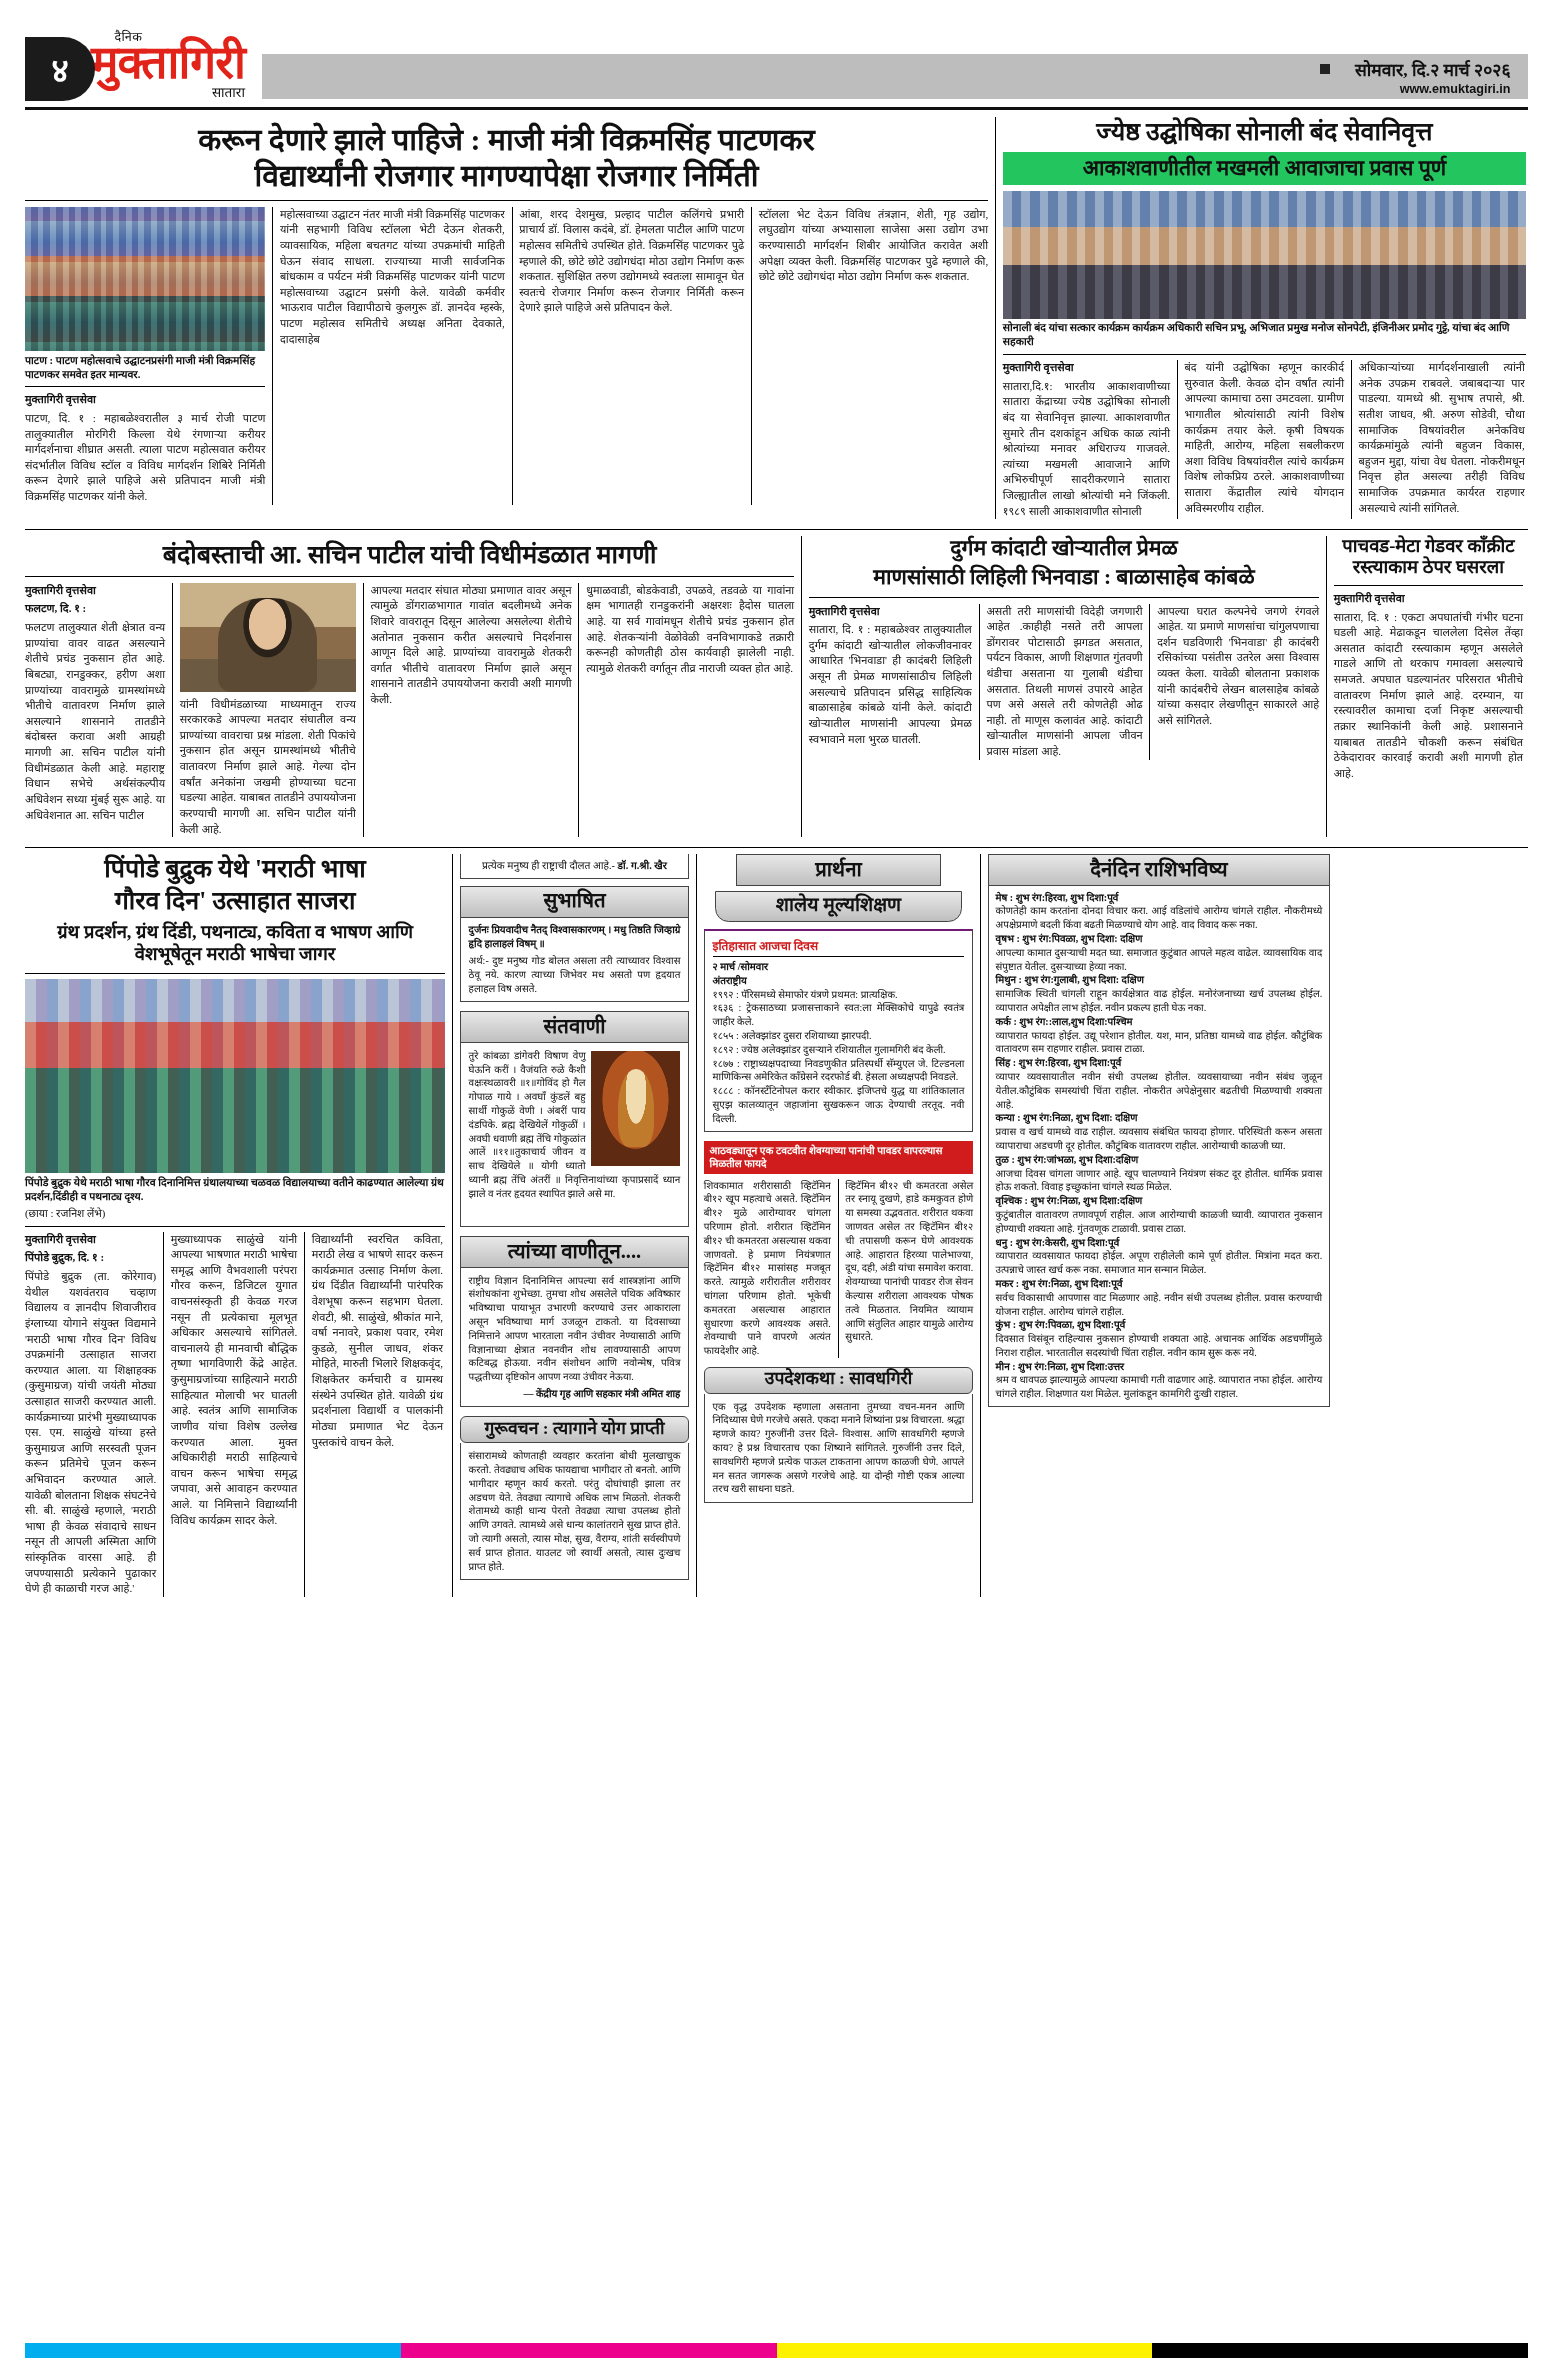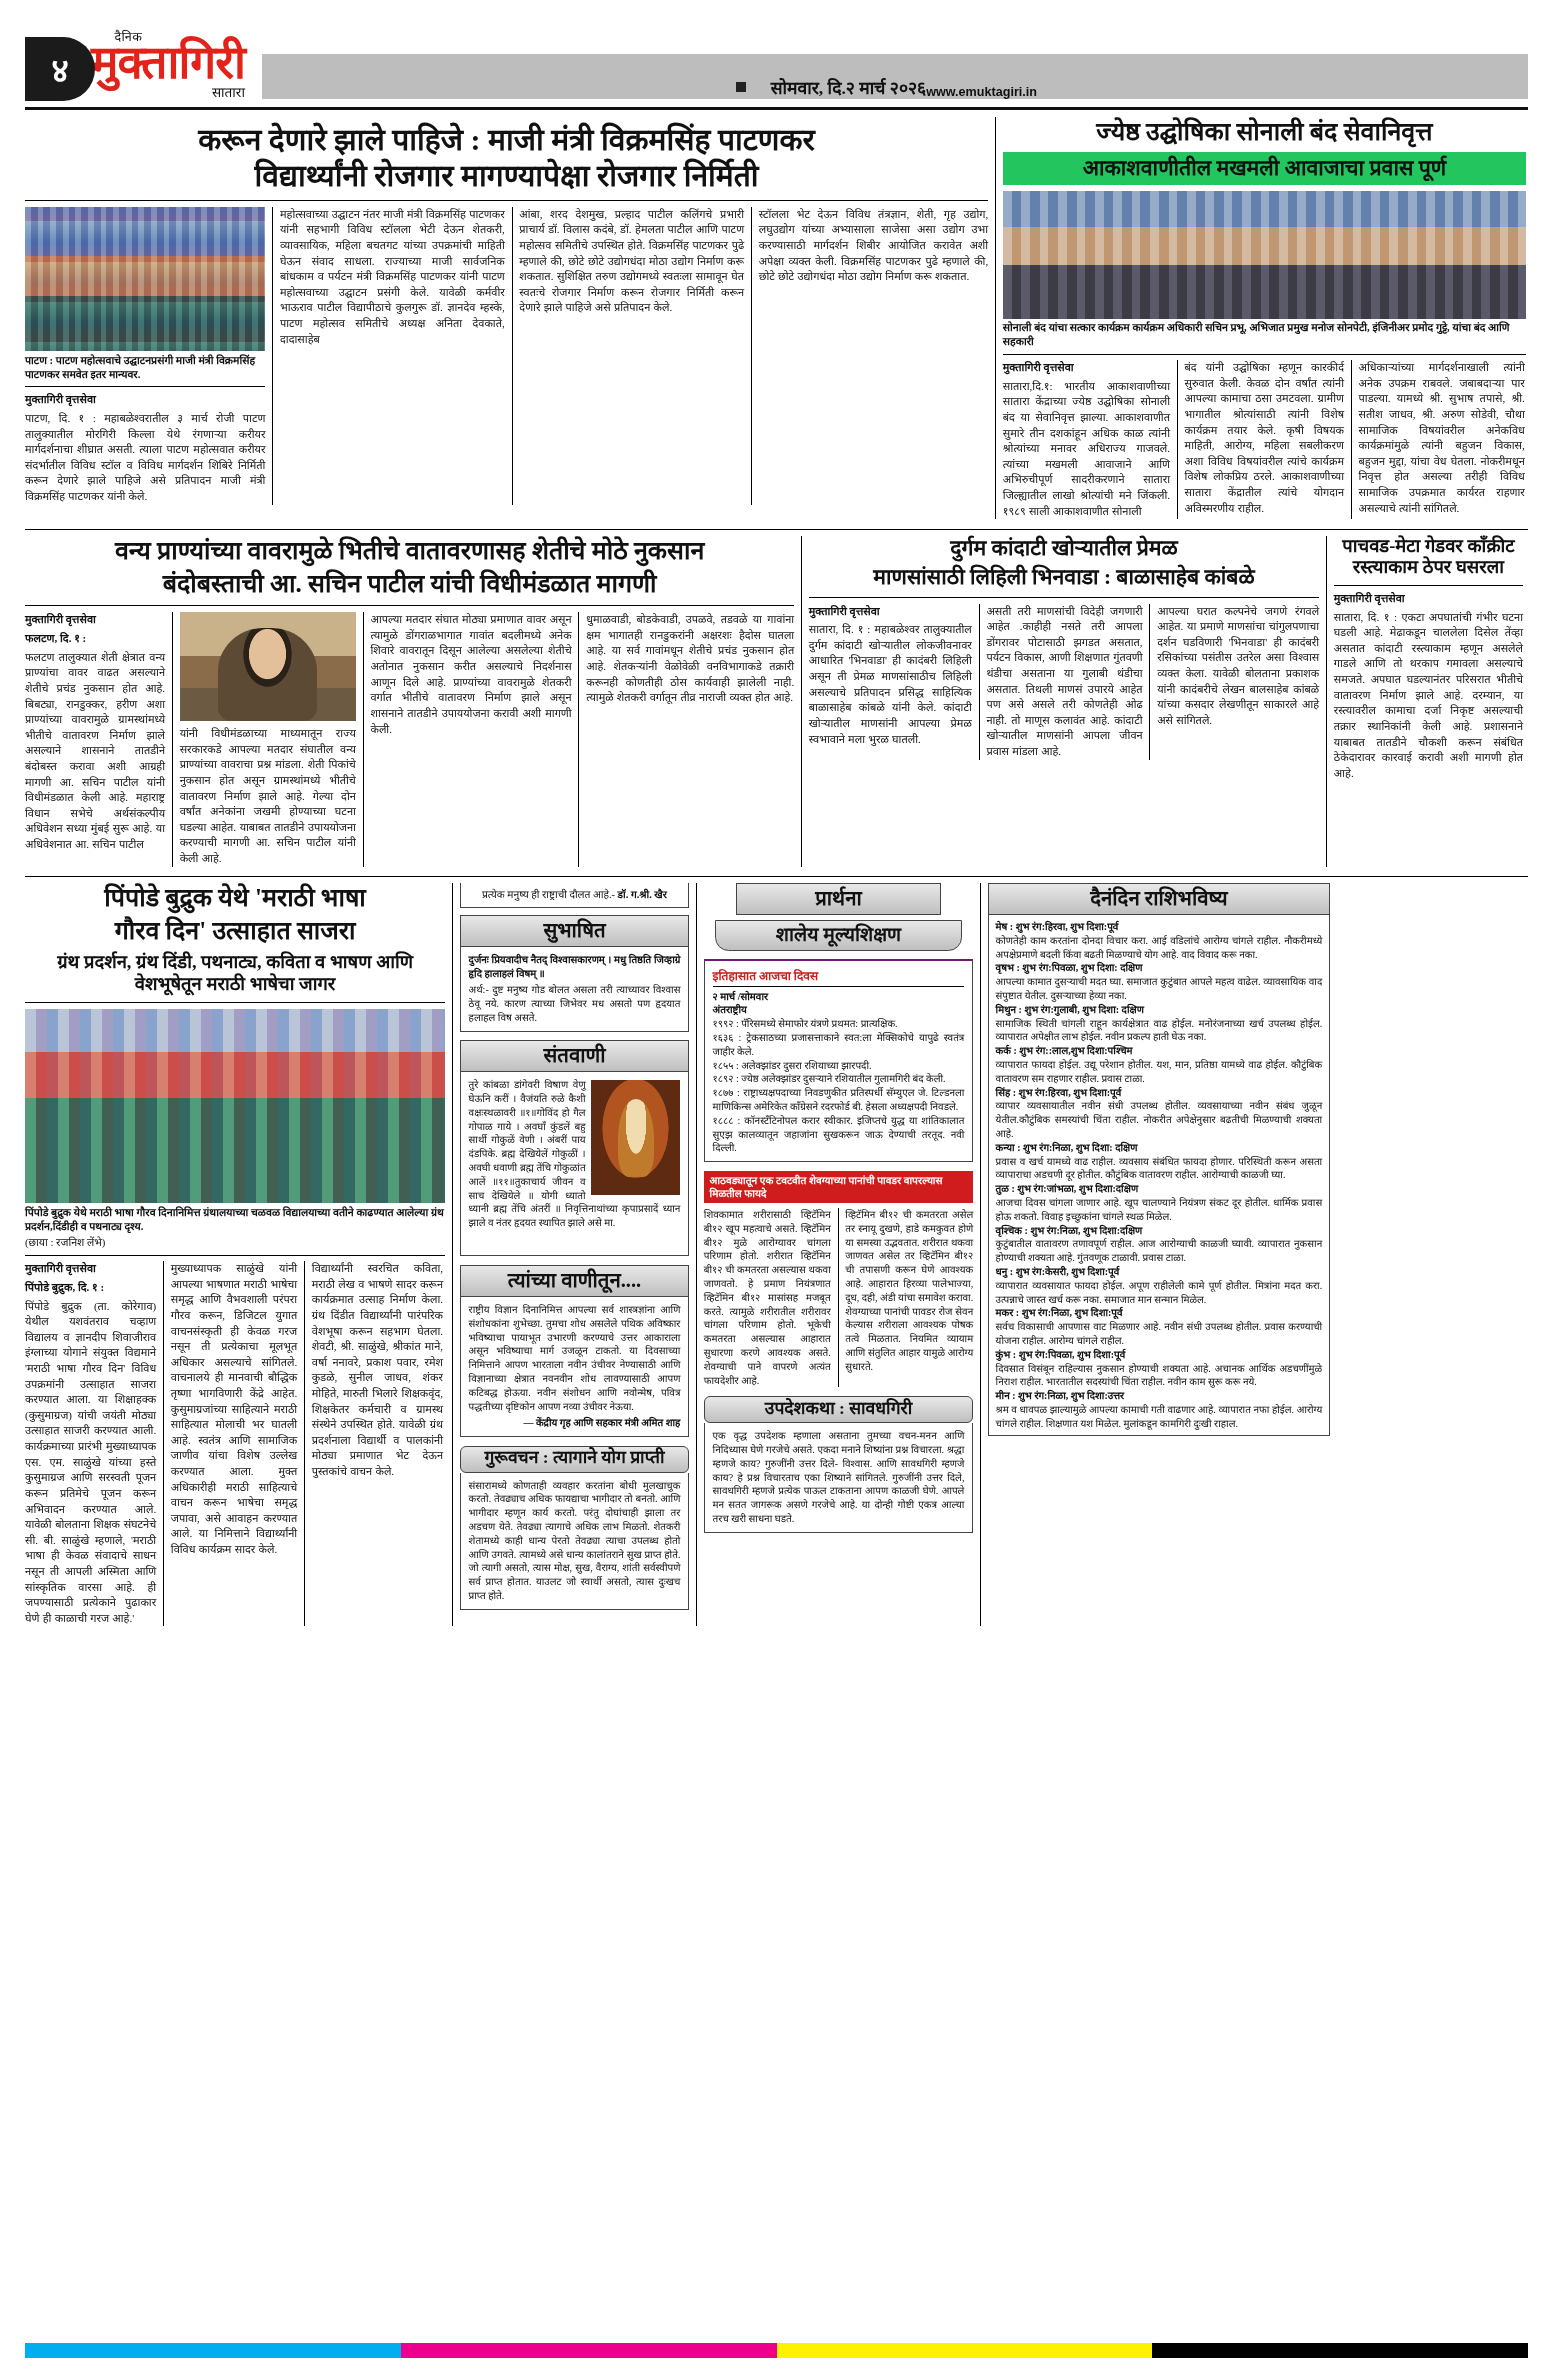--- a/index.html
+++ b/index.html
@@ -24,21 +24,21 @@
   }
   .logo-wrap { position:relative; margin-left:-13.6px; padding-left:9.7px; }
   .logo-dainik { font-size:12.6px; color:#111; position:absolute; top:-1.9px; left:33px; letter-spacing:0.5px; }
   .logo-main {
     font-size:46px; font-weight:bold; color:#e2231a; line-height:1;
     letter-spacing:-1px; padding-top:9.7px; font-family:"Liberation Serif", serif;
   }
   .logo-sub { font-size:13.6px; text-align:right; margin-top:-3.9px; }
   .dateband {
     flex:1; margin-left:17.5px; height:45px; background:#bdbdbd;
-    display:flex; flex-direction:row; align-items:flex-end; justify-content:center;
+    display:flex; flex-direction:column; align-items:flex-end; justify-content:center;
     padding-right:17.5px; position:relative; top:-1.9px;
   }
   .dateband .dline { font-size:17.5px; font-weight:bold; display:flex; align-items:center; gap:25px; }
   .dateband .sq { width:9.7px; height:9.7px; background:#222; display:inline-block; }
   .dateband .url { font-size:12.6px; font-weight:bold; font-family:"Liberation Sans", sans-serif; margin-top:1px; }
 
   .rule-thick { height:2.9px; background:#111; margin-top:5.8px; }
 
   
   .hl { font-weight:bold; line-height:1.18; text-align:center; }
@@ -204,21 +204,20 @@
         </div>
       </div>
     </div>
   </div>
 
   <div class="sectionrule" style="margin-top:9.7px;"></div>
 
   <div class="cols">
 
     <div class="col" style="width:776px;padding-left:0;">
-      <div class="hl hl-lg">वन्य प्राण्यांच्या वावरामुळे भितीचे वातावरणासह शेतीचे मोठे नुकसान</div>
       <div class="hl hl-lg" style="margin-top:3.9px;">बंदोबस्ताची आ. सचिन पाटील यांची विधीमंडळात मागणी</div>
       <div class="thinrule" style="margin:6.8px 0 5.8px;"></div>
       <div class="cols">
         <div class="col" style="width:147px;padding-left:0;">
           <div class="byline">मुक्तागिरी वृत्तसेवा</div>
           <div class="byline">फलटण, दि. १ :</div>
           <div class="body-txt">फलटण तालुक्यात शेती क्षेत्रात वन्य प्राण्यांचा वावर वाढत असल्याने शेतीचे प्रचंड नुकसान होत आहे. बिबट्या, रानडुक्कर, हरीण अशा प्राण्यांच्या वावरामुळे ग्रामस्थांमध्ये भीतीचे वातावरण निर्माण झाले असल्याने शासनाने तातडीने बंदोबस्त करावा अशी आग्रही मागणी आ. सचिन पाटील यांनी विधीमंडळात केली आहे. महाराष्ट्र विधान सभेचे अर्थसंकल्पीय अधिवेशन सध्या मुंबई सुरू आहे. या अधिवेशनात आ. सचिन पाटील</div>
         </div>
         <div class="sep-v"></div>
         <div class="col" style="width:190px;">

